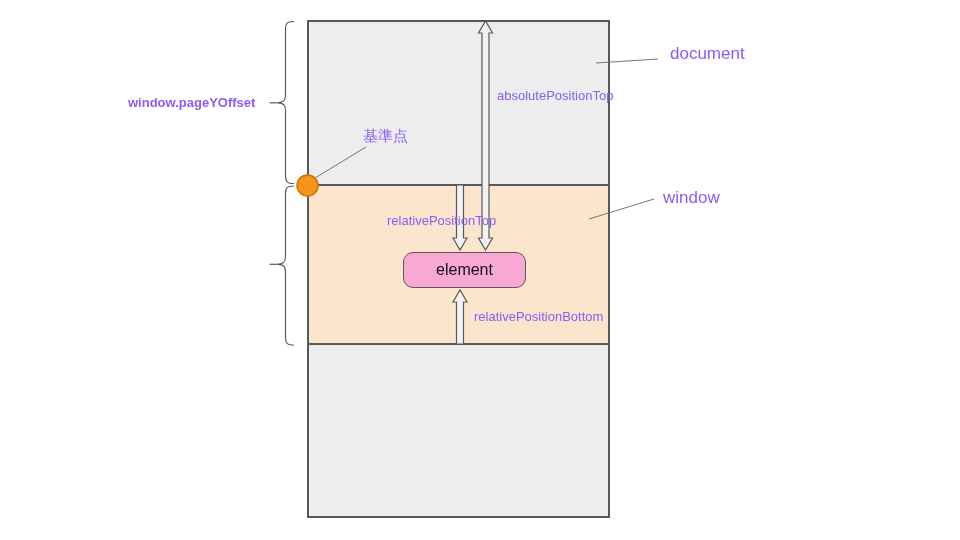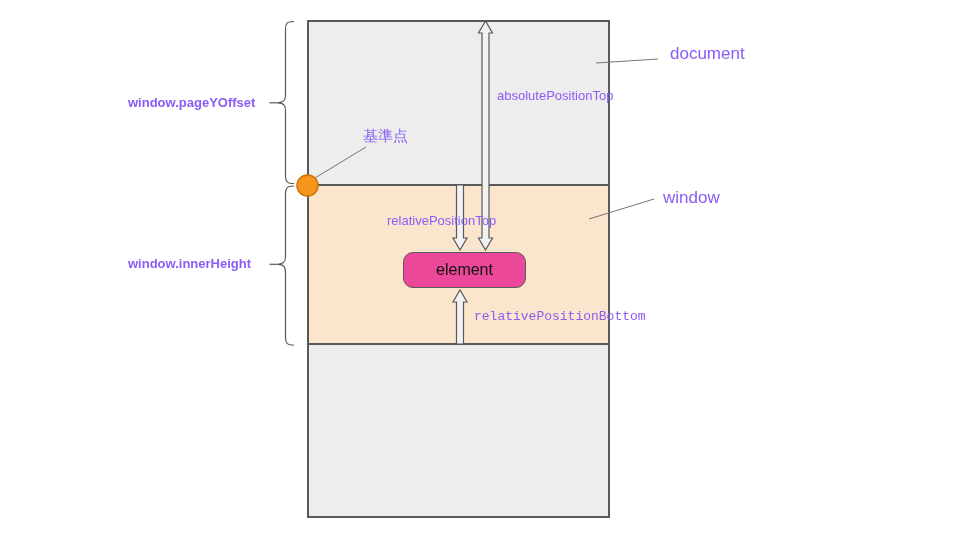--- a/index.html
+++ b/index.html
@@ -12,21 +12,21 @@
     left:307px; top:20px; width:303px; height:498px;
     background:#ededed; border:2px solid #595959;
   }
   .window-band {
     left:307px; top:184px; width:303px; height:161px;
     background:#fce5cd; border:2px solid #595959;
   }
   svg.overlay { position:absolute; left:0; top:0; width:960px; height:540px; }
   .element-box {
     position:absolute; left:403px; top:252px; width:123px; height:36px;
-    box-sizing:border-box; background:#ec4899; border:1.5px solid #595959;
+    box-sizing:border-box; background:#f9a8d4; border:1.5px solid #595959;
     border-radius:10px; display:flex; align-items:center; justify-content:center;
     font-size:16px; color:#111;
   }
   .lbl { position:absolute; font-size:13px; line-height:1.25; white-space:nowrap; color:#8b5cf6; }
   .lbl-right { text-align:left;font-weight:bold; }
   .lbl-lg { font-size:17px; }
   .lbl-jp { font-size:15px;font-family:Liberation Mono, monospace; }
 </style>
 </head>
 <body>
@@ -55,21 +55,20 @@
     <path d="M456.5,344 L456.5,302 L453,302 L460,290 L467,302 L463.5,302 L463.5,344 Z" fill="#f2f2f2" stroke="#595959" stroke-width="1.2"></path>
 
     <circle cx="307.5" cy="185.5" r="10.5" fill="#f7941d" stroke="#c77700" stroke-width="1.5"></circle>
   </svg>
 
   <div class="element-box">
     <span>element</span>
   </div>
 
   <div class="lbl lbl-right" style="left:128px; top:95px; width:140px;">window.pageYOffset</div>
-  <div class="lbl lbl-right" style="left:128px; top:256px; width:140px;">window.innerHeight</div>
   <div class="lbl" style="left:497px; top:88px;">absolutePositionTop</div>
   <div class="lbl" style="left:339px; top:213px;margin-left:48px;">relativePositionTop</div>
-  <div class="lbl" style="left:474px; top:309px;font-family:Liberation Mono, monospace;">relativePositionBottom</div>
+  <div class="lbl" style="left:474px; top:309px;">relativePositionBottom</div>
   <div class="lbl lbl-jp" style="left:363px; top:129px;">基準点</div>
   <div class="lbl lbl-lg" style="left:670px; top:43px;">document</div>
   <div class="lbl lbl-lg" style="left:663px; top:187px;">window</div>
 
 </div>
 
 </body></html>

